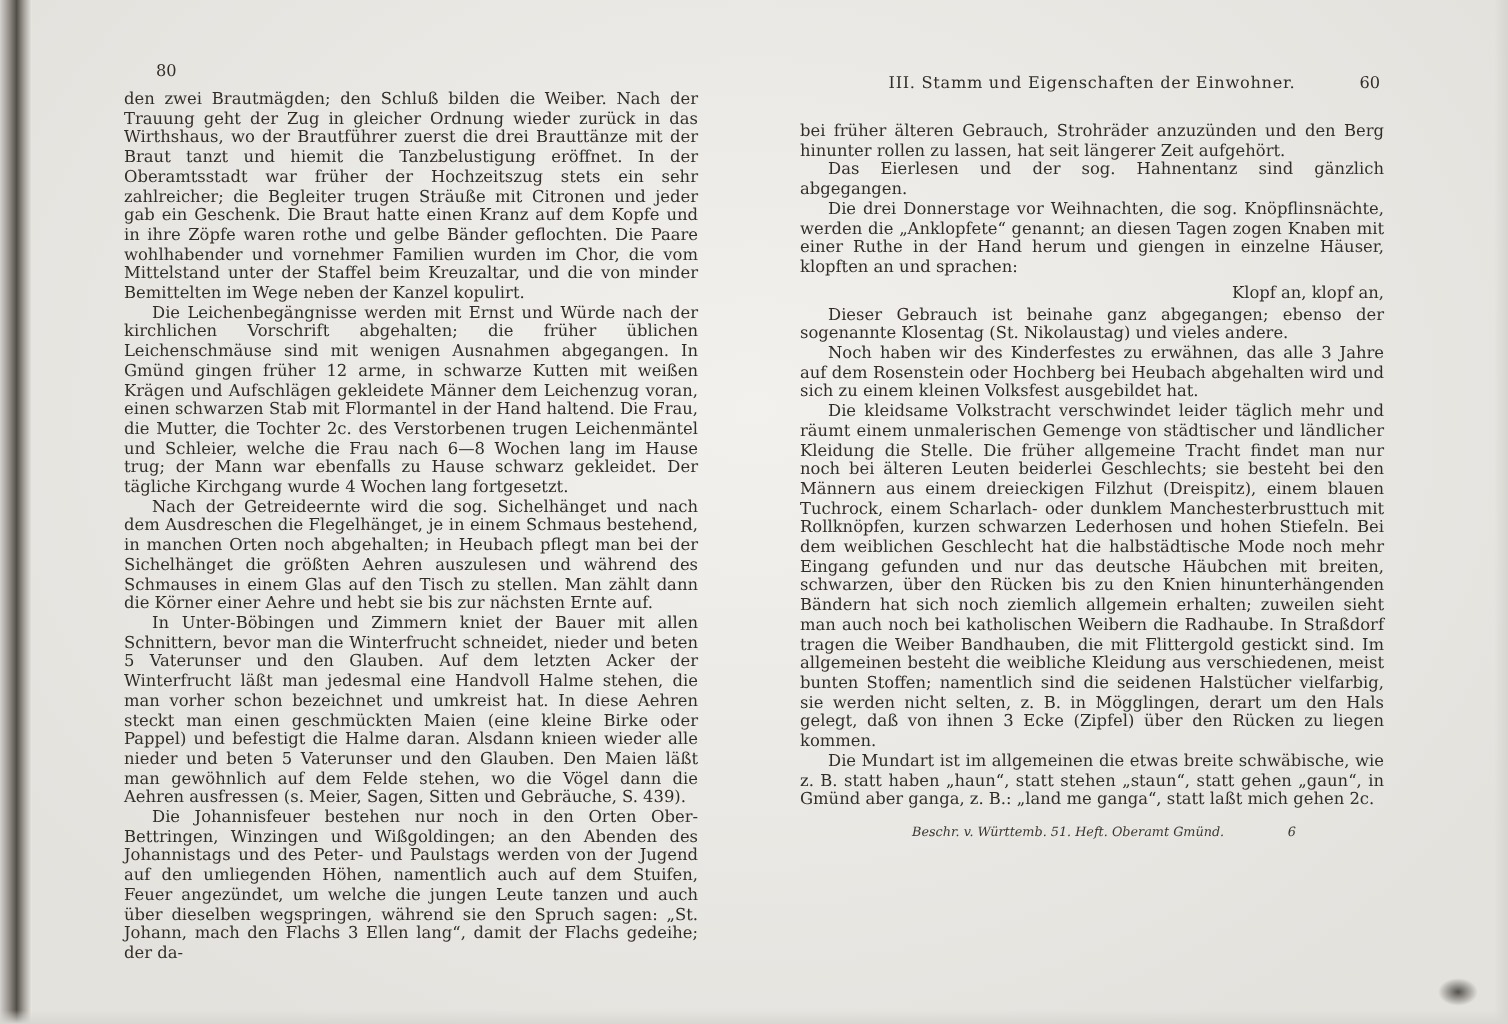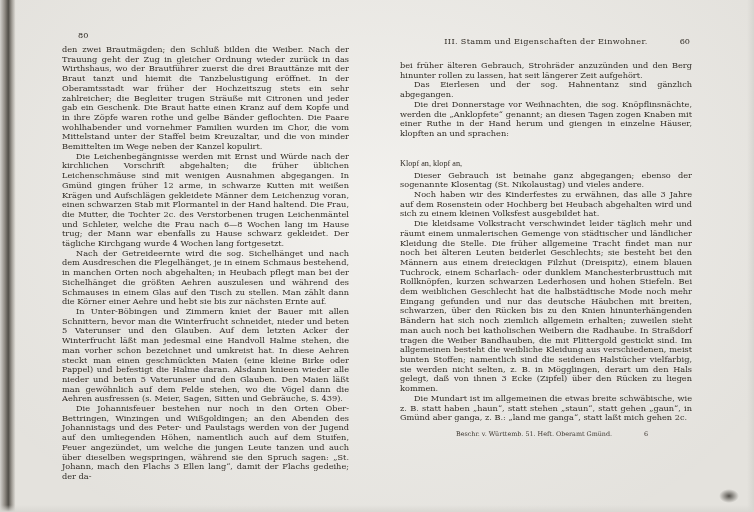--- a/index.html
+++ b/index.html
@@ -57,32 +57,32 @@
     margin: 0;
     font-size: 8.2px;
     line-height: 9.7px;
     text-align: justify;
     hyphens: none;
   }
   .body p.para.indent { text-indent: 14px; }
   .verse {
     font-size: 8.2px;
     line-height: 10px;
-    text-align: left;
-    margin: 20px 0 2px 0;
-    font-family: Liberation Serif, serif;
+    text-align: right;
+    margin: 2px 0 2px 0;
   }
   .pagefoot {
     display: flex;
     justify-content: space-between;
     margin-top: 7px;
     padding-left: 56px;
     padding-right: 44px;
     font-size: 6.4px;
     color: #3a352e;
+    font-style: italic;
   }
 </style>
 </head>
 <body>
 
 <div class="scan">
 
   <div class="spine-edge"></div>
 
   <div class="page page-left">

